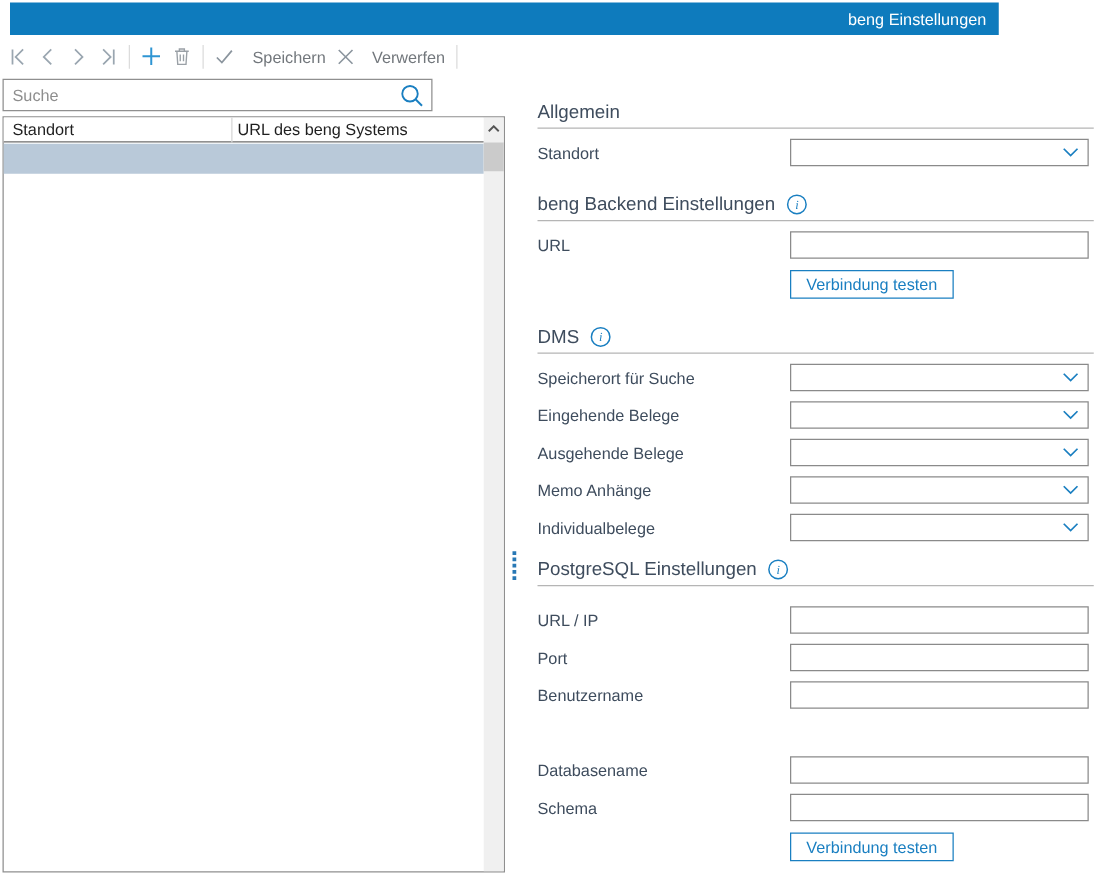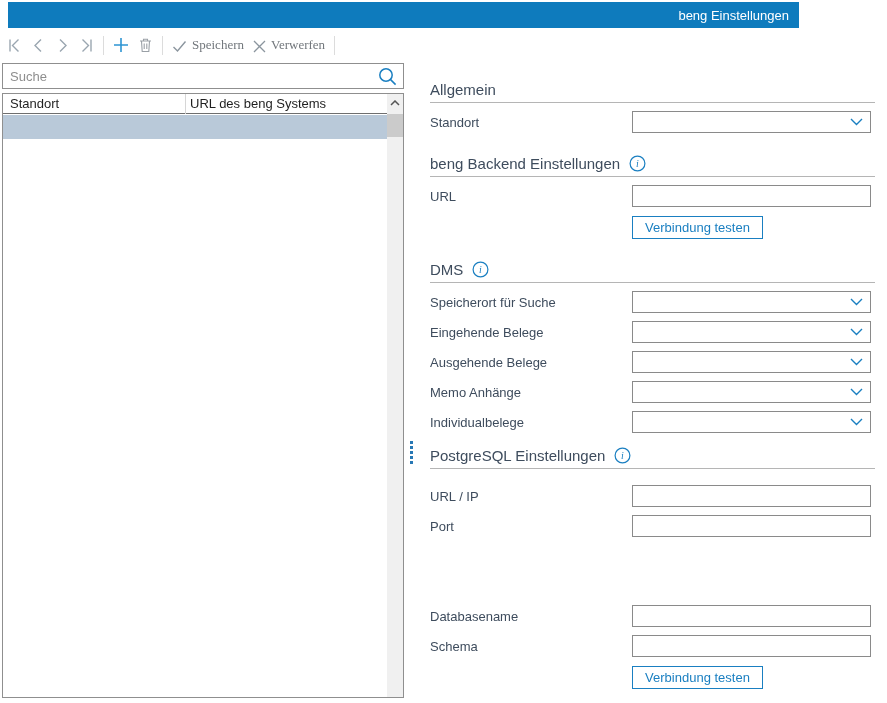--- a/index.html
+++ b/index.html
@@ -8,26 +8,26 @@
   .root { position:relative; width:887px; height:703px; background:#fff; }
 
   
   .titlebar { position:absolute; top:2px; left:8px; width:791px; height:26px;
               background:#0e7bbd; color:#fff; font-size:13px;
               display:flex; align-items:center; justify-content:flex-end; padding-right:10px; }
 
   
   .toolbar { position:absolute; top:33px; left:7px; height:24px;
              display:flex; align-items:center; gap:9px; font-size:13px; color:#72777c; }
-  .tbtn { display:flex; align-items:flex-end; gap:5px; cursor:default;font-family:Liberation Serif, serif; }
+  .tbtn { display:flex; align-items:center; gap:15px; cursor:default; }
   .tsep { width:1px; height:19px; background:#dcdcdc; }
   .ticon { display:block; }
 
   
-  .searchbox { position:absolute; left:2px; top:63px; width:402px; height:26px;
+  .searchbox { position:absolute; left:2px; top:63px; width:344px; height:26px;
                border:1px solid #8f8f8f; background:#fff; display:flex; align-items:center; }
   .searchbox input { flex:1; height:22px; border:none; outline:none; font-size:13px;
                      color:#444; padding-left:7px; font-family:inherit; background:transparent; }
   .searchbox input::placeholder { color:#8e8e8e; opacity:1; }
   .search-ic { margin-right:5px; flex:0 0 auto; }
 
   .grid { position:absolute; left:2px; top:93px; width:402px; height:605px;
           border:1px solid #8f8f8f; background:#fff; }
   .grid-header { position:absolute; top:0; left:0; right:16px; height:20px;
                  border-bottom:1px solid #6e6e6e; display:flex; align-items:center;
@@ -247,20 +247,24 @@
   </div>
 
   <div class="field" style="top:485px">
     <span class="flabel">URL / IP</span>
     <input class="control" type="text" value="" style="">
   </div>
   <div class="field" style="top:515px">
     <span class="flabel">Port</span>
     <input class="control" type="text" value="" style="">
   </div>
+  <div class="field" style="top:545px">
+    <span class="flabel">Benutzername</span>
+    <input class="control" type="text" value="" style="">
+  </div>
   <div class="field" style="top:605px">
     <span class="flabel">Databasename</span>
     <input class="control" type="text" value="" style="">
   </div>
   <div class="field" style="top:635px">
     <span class="flabel">Schema</span>
     <input class="control" type="text" value="" style="">
   </div>
   <button class="vbtn" style="top:666px">Verbindung testen</button>
 

